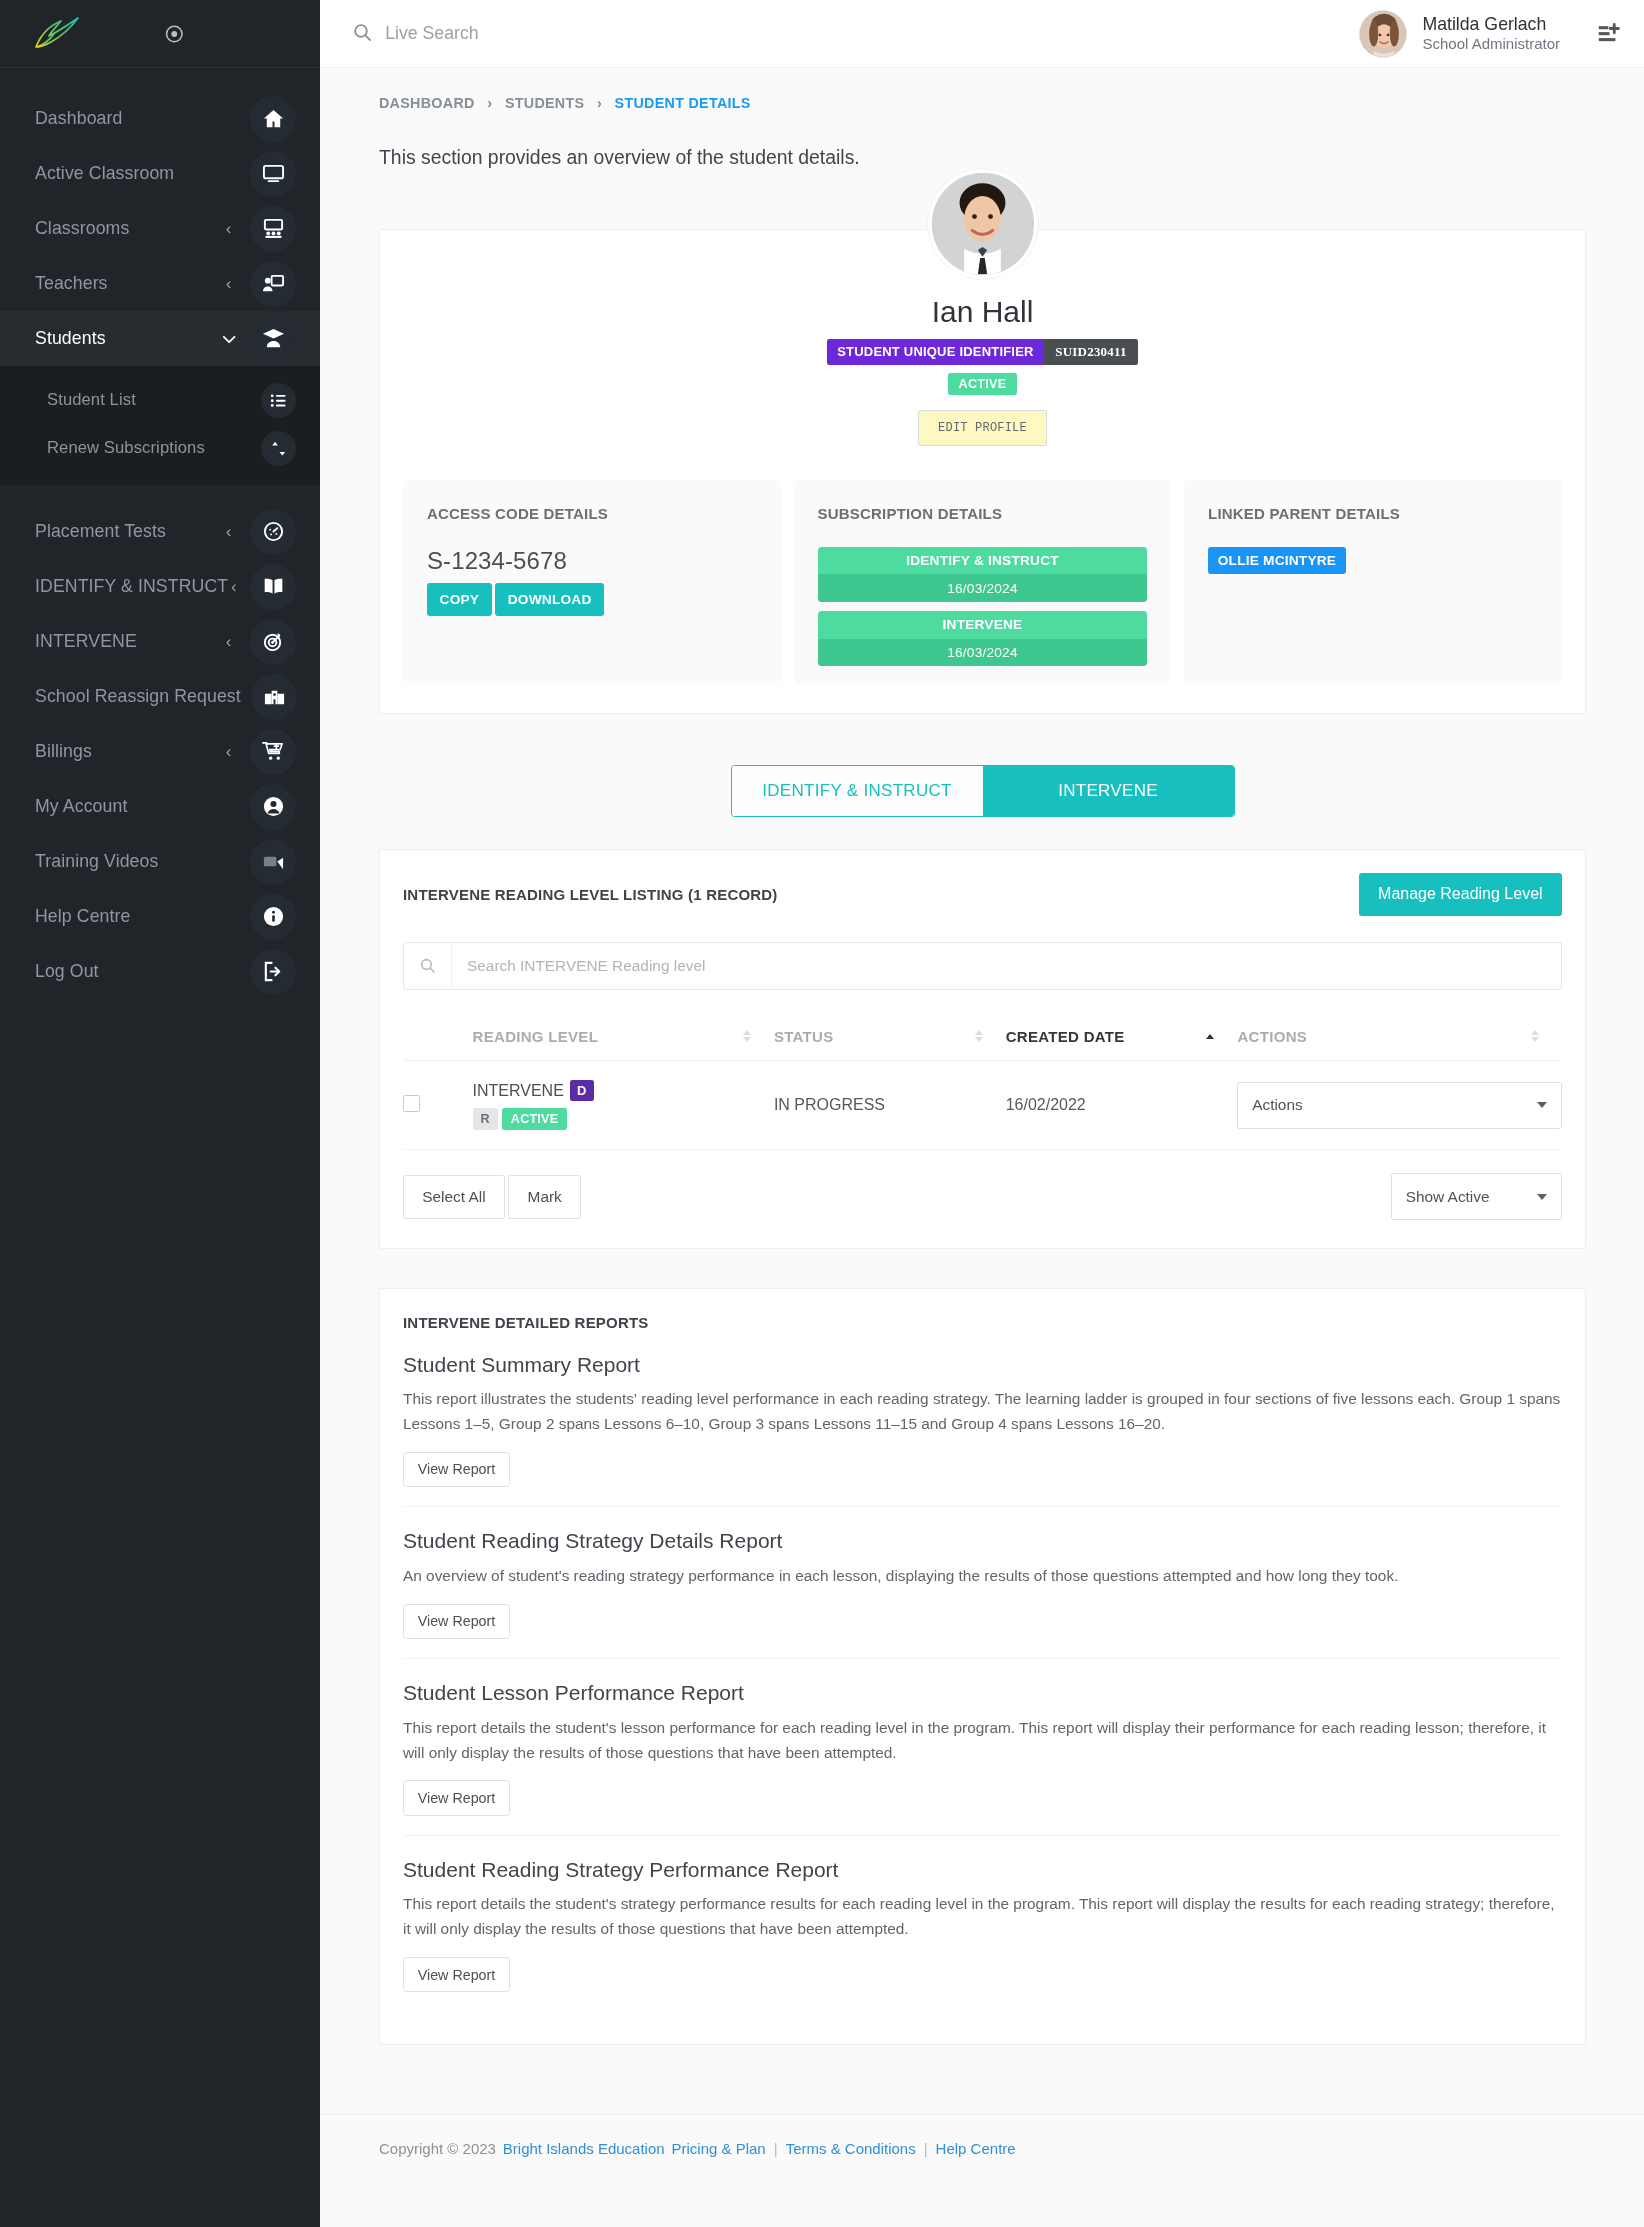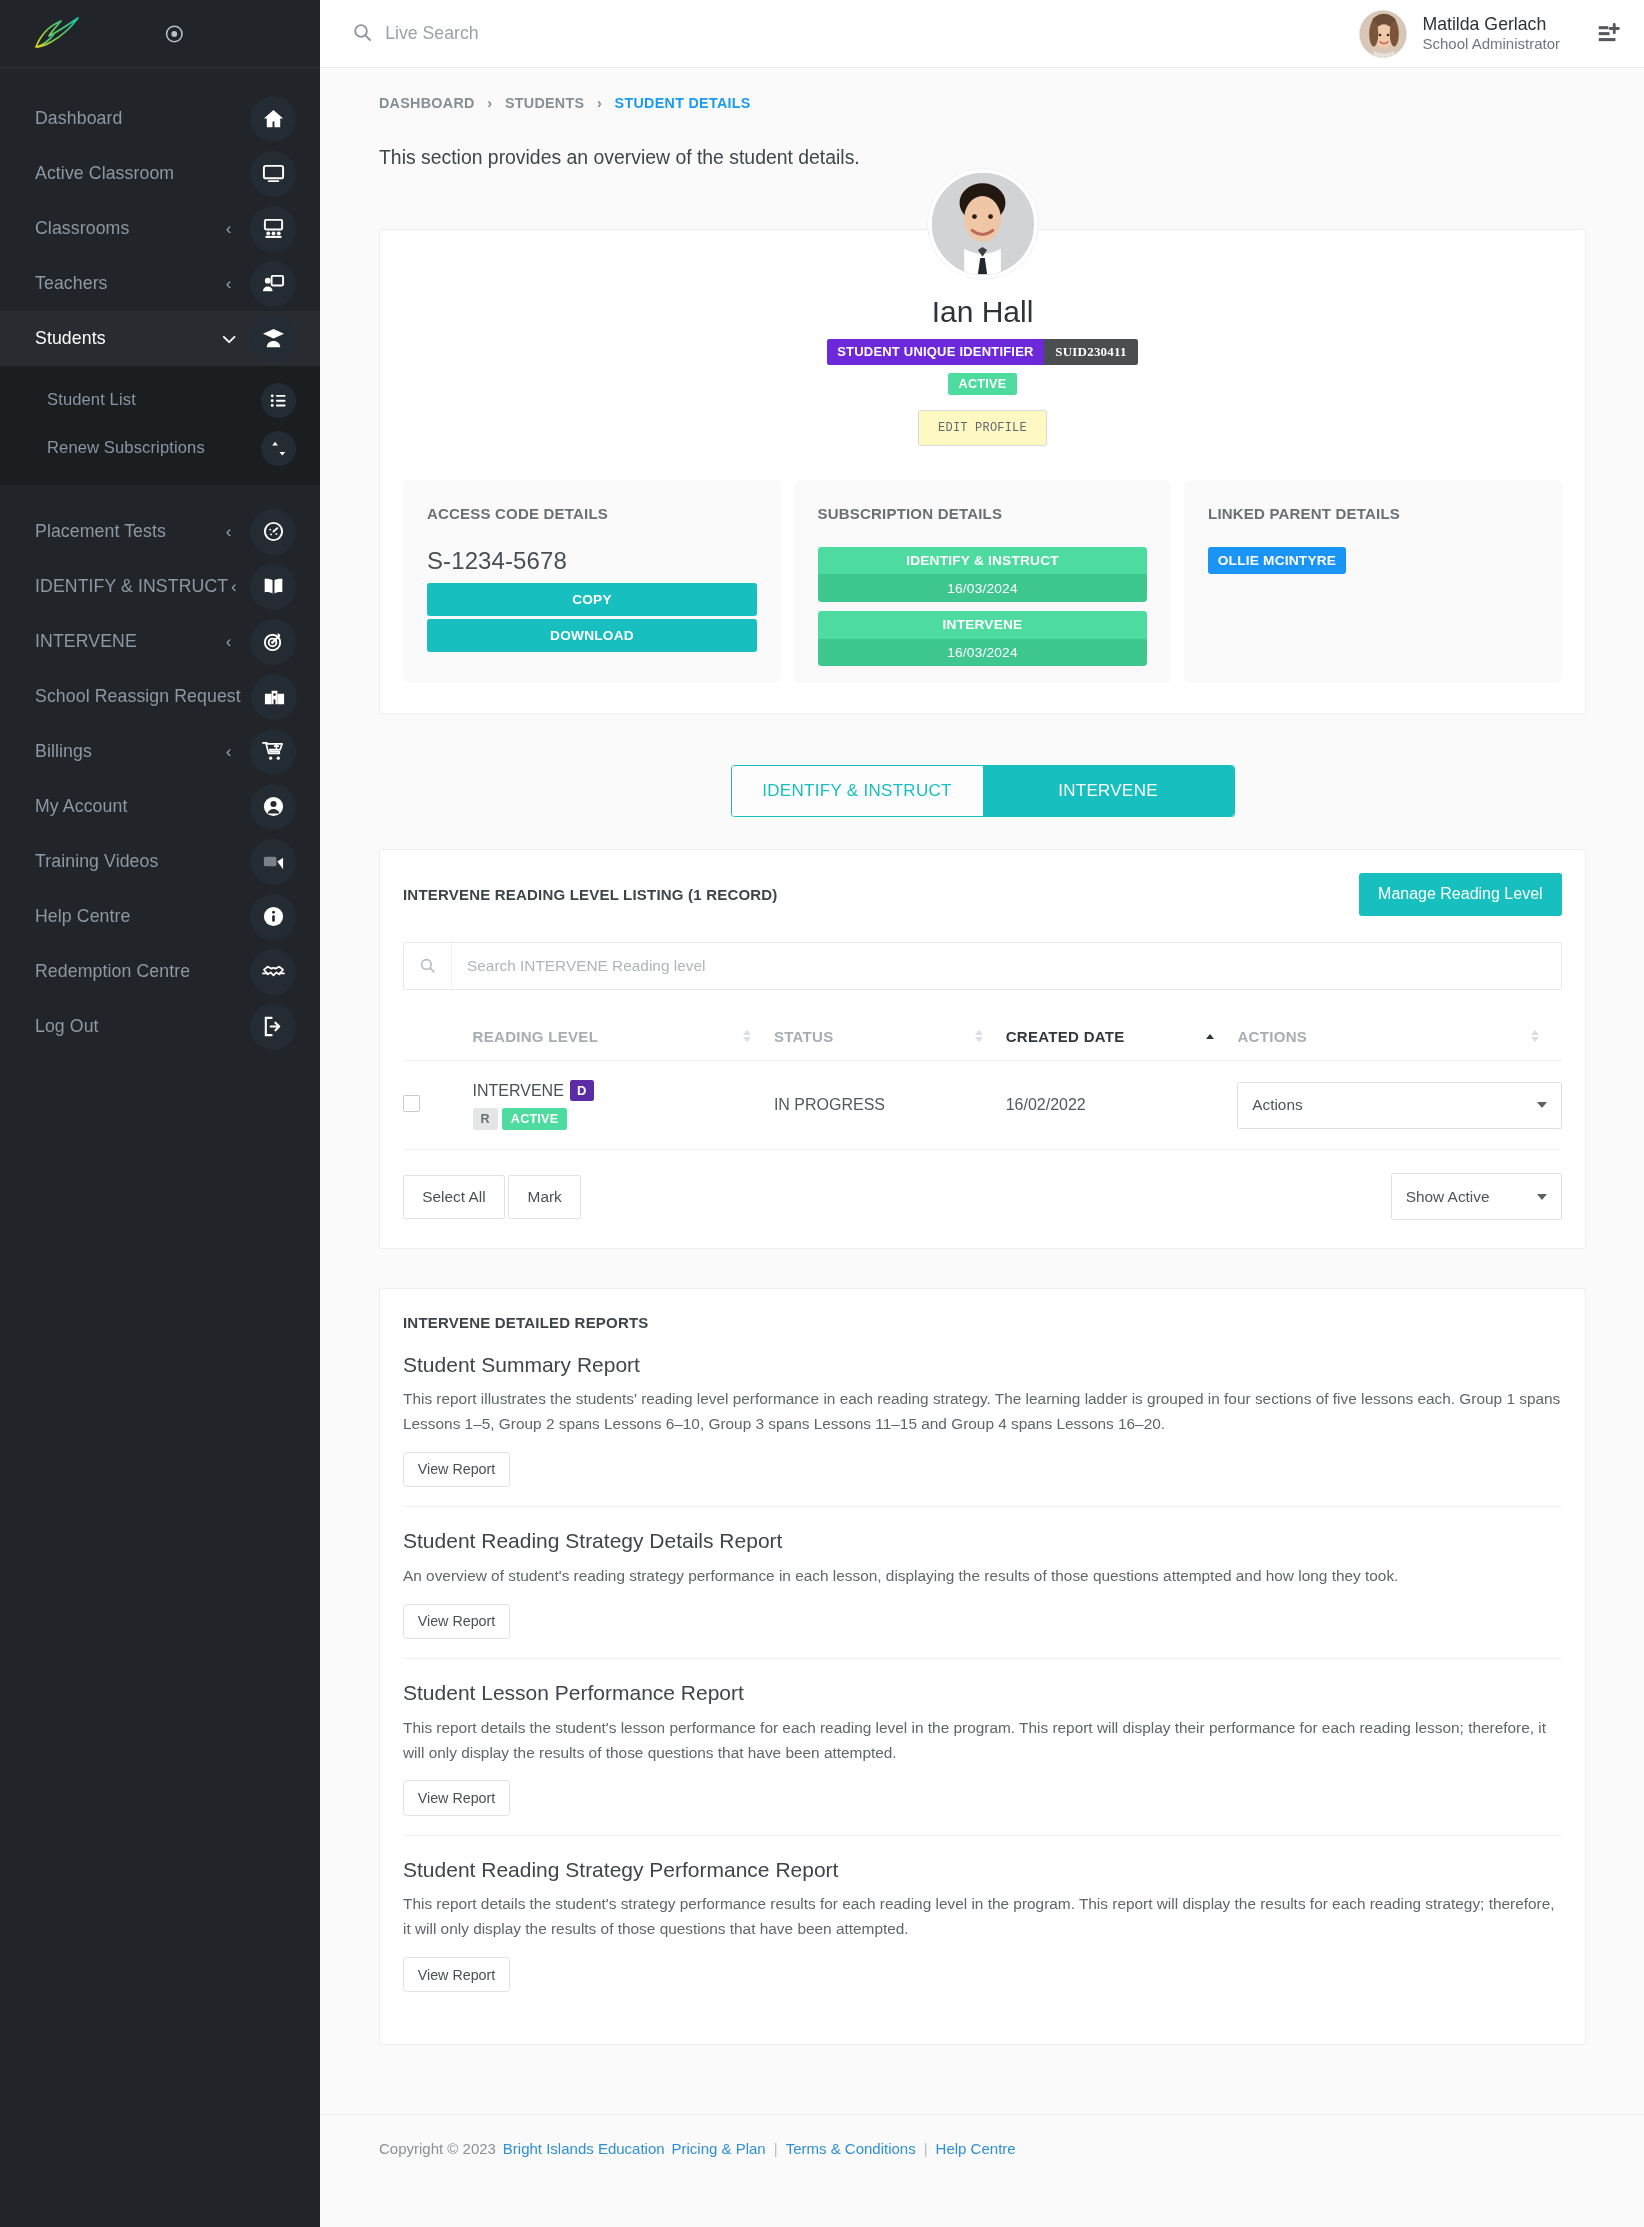--- a/index.html
+++ b/index.html
@@ -147,21 +147,21 @@
   }
   .dcard {
     flex: 1; background: #fafafa; border-radius: 5.7px; padding: 25px 24px 0 24px;
     min-height: 203px;
   }
   .dcard-title {
     font-size: 15px; font-weight: bold; color: #6b7075; letter-spacing: 0.2px;
     text-transform: uppercase;
   }
   .access-code { font-size: 24px; color: #4a4f54; margin-top: 25px; letter-spacing: 0.1px; }
-  .ac-btns { display: flex; gap: 3.4px; margin-top: 8px; flex-direction: column; }
+  .ac-btns { display: flex; gap: 3.4px; margin-top: 8px; }
   .btn-teal {
     background: #17bfbf; color: #fff; border: none; border-radius: 2.9px;
     font-size: 13.7px; font-weight: bold; padding: 9.1px 12.6px; cursor: pointer;
     font-family: "Liberation Sans", sans-serif; letter-spacing: 0.2px;
   }
   .sub-block { margin-top: 25px; border-radius: 3.4px; overflow: hidden; width: 100%; }
   .sub-block + .sub-block { margin-top: 9.1px; }
   .sub-name {
     background: #4ddba0; color: #fff; text-align: center;
     font-size: 13.7px; font-weight: bold; padding: 6.3px 4.6px; letter-spacing: 0.2px;
@@ -477,30 +477,20 @@
         <span class="nav-caret"></span>
         <span class="nav-icon">
           <svg viewBox="0 0 24 24">
               <circle cx="12" cy="12" r="10" fill="#fff"></circle>
               <circle cx="12" cy="7.6" r="1.5" fill="#252b33"></circle>
               <rect x="10.6" y="10.6" width="2.8" height="7" rx="1.3" fill="#252b33"></rect>
             </svg>
         </span>
       </div>
 
-      <div class="nav-item">
-        <span class="nav-label">Redemption Centre</span>
-        <span class="nav-caret"></span>
-        <span class="nav-icon">
-          <svg viewBox="0 0 24 24">
-              <path d="M2 10l4-3 4 2 2-1 2 1 4-2 4 3-4 5-3-2-3 3-3-3-3 2z" fill="none" stroke="#fff" stroke-width="1.8" stroke-linejoin="round"></path>
-              <path d="M1 14h5M18 14h5" stroke="#fff" stroke-width="1.8" stroke-linecap="round"></path>
-            </svg>
-        </span>
-      </div>
 
       <div class="nav-item">
         <span class="nav-label">Log Out</span>
         <span class="nav-caret"></span>
         <span class="nav-icon">
           <svg viewBox="0 0 24 24">
               <path d="M10 3H4v18h6" fill="none" stroke="#fff" stroke-width="2.2" stroke-linecap="round"></path>
               <path d="M14 8l4 4-4 4M9 12h9" fill="none" stroke="#fff" stroke-width="2.2" stroke-linecap="round" stroke-linejoin="round"></path>
             </svg>
         </span>

